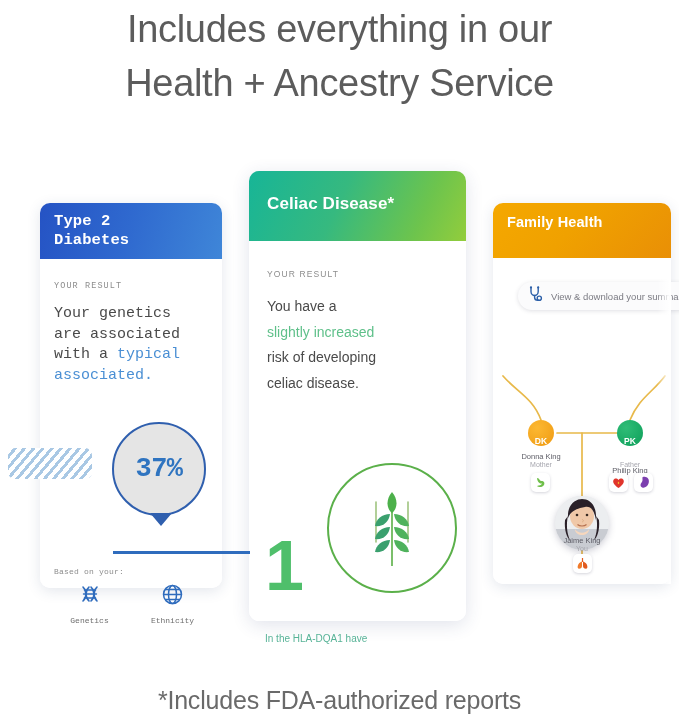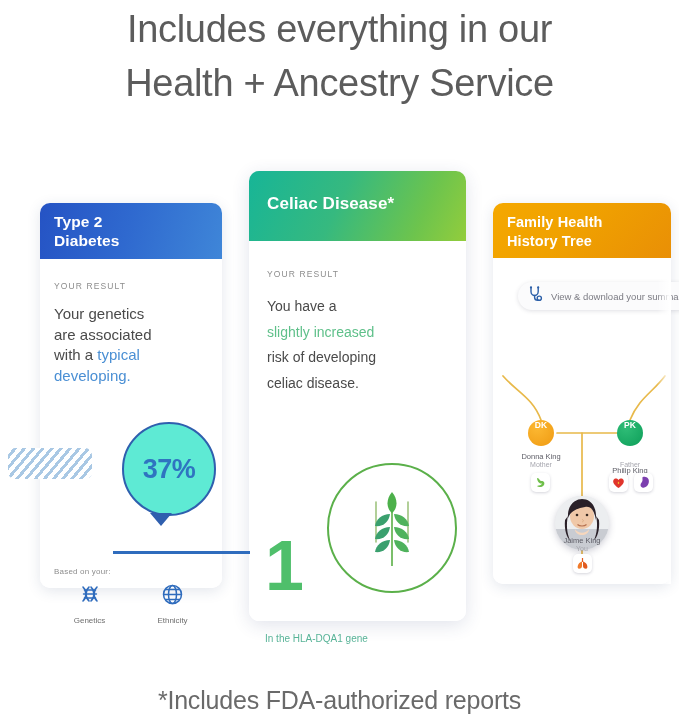--- a/index.html
+++ b/index.html
@@ -57,44 +57,45 @@
     color: #8d8d8d;
     font-size: 8.5px;
     letter-spacing: 1.1px;
     font-weight: 400;
   }
 
   
   #card-diabetes {
     left: 40px; top: 203px; width: 182px; height: 385px;
     box-shadow: 0 3px 14px rgba(40,60,110,.13);
+    font-family: Liberation Mono, monospace;
   }
   #card-diabetes .card-head {
     height: 56px;
     background: linear-gradient(105deg, #2553c4 0%, #2f69cf 48%, #3f86d8 100%);
     padding: 9px 14px 0 14px;
     font-size: 15.5px;
     line-height: 19px;
   }
   #card-diabetes .card-body { height: 329px; padding: 22px 14px 0 14px; }
   .d-result-text {
     margin-top: 13px;
     font-size: 15px;
     line-height: 20.5px;
     color: #4a4a4a;
     font-weight: 400;
   }
   .d-result-text .accent { color: #4a8fd4; }
   .pct-bubble {
     position: absolute;
-    left: 82px; top: 163px;
+    left: 72px; top: 163px;
     width: 94px; height: 94px;
     border: 2px solid #2f5fae;
     border-radius: 50%;
-    background: #5eead4;
+    background: #e5e5e5;
     display: flex; align-items: center; justify-content: center;
     z-index: 3;
   }
   .pct-bubble span {
     color: #2f74c0;
     font-size: 27px;
     font-weight: bold;
     letter-spacing: -.5px;
   }
   .pct-tail {
@@ -215,21 +216,21 @@
     box-shadow: 0 1px 4px rgba(60,60,90,.16);
     display: flex; align-items: center;
     padding-left: 10px;
     white-space: nowrap;
   }
   .summary-pill .lbl { margin-left: 8px; font-size: 9.5px; color: #7b7b83; }
   .tree { position: absolute; left: 0; top: 0; width: 178px; height: 326px; }
   .node {
     position: absolute;
     width: 26px; height: 26px; border-radius: 50%;
-    display:flex; align-items:flex-start; justify-content:center;
+    display:flex; align-items:flex-end; justify-content:center;
     color:#fff; font-size:8.5px; font-weight:bold;
     z-index: 3;
   }
   .node.mother { left: 35px; top: 162px; background: radial-gradient(circle at 35% 30%, #fcb832, #ef9a12); }
   .node.father { left: 124px; top: 162px; background: radial-gradient(circle at 35% 30%, #2fbd77, #0d9e59); }
   .pname {
     position: absolute; font-size: 7.5px; color: #5d5d66; text-align:center; width: 70px;
     z-index: 3;
   }
   .prel {
@@ -284,21 +285,21 @@
     <div class="card-head">
       <div>Type 2</div>
       <div>Diabetes</div>
     </div>
     <div class="card-body">
       <div class="your-result">YOUR RESULT</div>
       <div class="d-result-text">
         <div>Your genetics</div>
         <div>are associated</div>
         <div><span>with a </span><span class="accent">typical</span></div>
-        <div class="accent">developing.</div>
+        <div class="accent">associated.</div>
       </div>
 
       <div class="pct-bubble">
         <span>37%</span>
       </div>
       <div class="pct-tail"></div>
       <div class="blue-rule"></div>
 
       <div class="based-on">Based on your:</div>
 
@@ -361,28 +362,27 @@
           </g>
           <g fill="#4fb25c">
             <path d="M35 28 C43 28, 49 33, 50 40 C42 41, 36 36, 35 28 Z"></path>
             <path d="M35 41 C43 41, 49 46, 50 53 C42 54, 36 49, 35 41 Z"></path>
             <path d="M35 54 C43 54, 49 59, 50 66 C42 67, 36 62, 35 54 Z"></path>
           </g>
         </svg>
       </div>
 
       <div class="variant-num">1</div>
-      <div class="variant-sub">In the HLA-DQA1 gene</div>
+      <div class="variant-sub">In the HLA-DQA1 have</div>
     </div>
   </div>
 
   <div class="card" id="card-family">
     <div class="card-head">
       <div>Family Health</div>
-      <div>History Tree</div>
     </div>
     <div class="card-body">
 
       <div class="summary-pill">
         <span>
           <svg width="15" height="16" viewBox="0 0 15 16">
             <g stroke="#2c5fa8" stroke-width="1.4" fill="none" stroke-linecap="round">
               <path d="M3 1.5 V5.5 C3 8, 5 9.5, 6.6 9.5 C8.2 9.5, 10.2 8, 10.2 5.5 V1.5"></path>
               <path d="M6.6 9.5 V11.4 C6.6 13.2, 8.2 14.2, 9.8 14.2"></path>
             </g>

